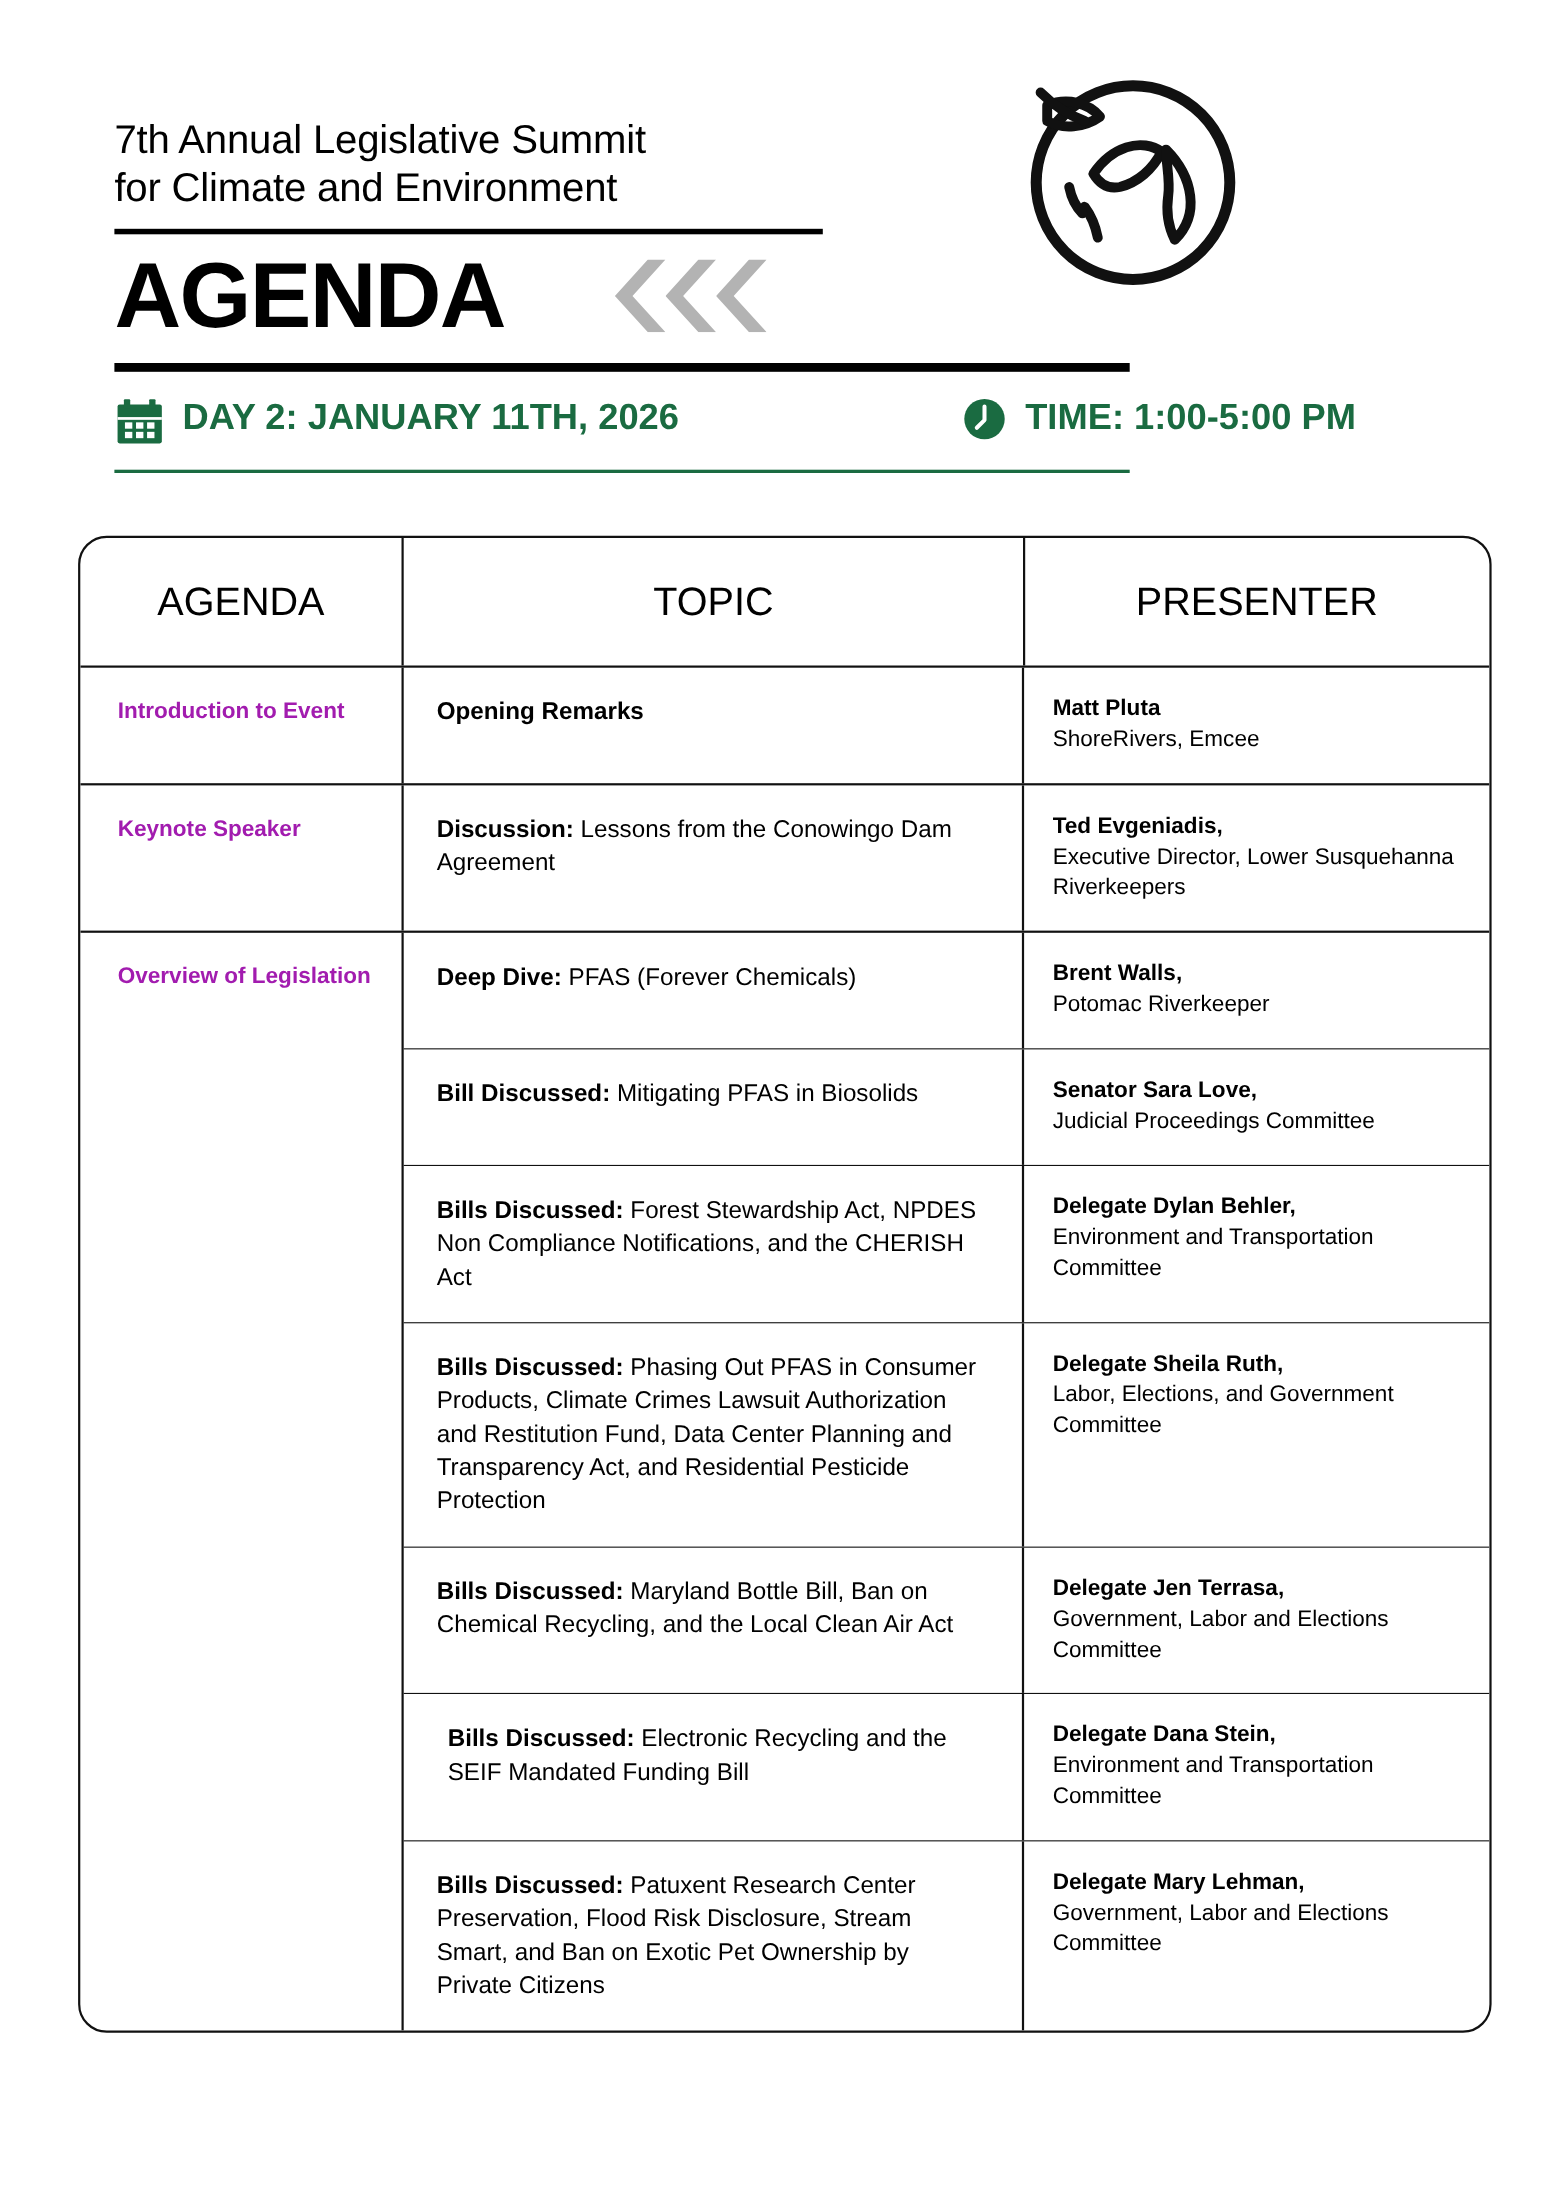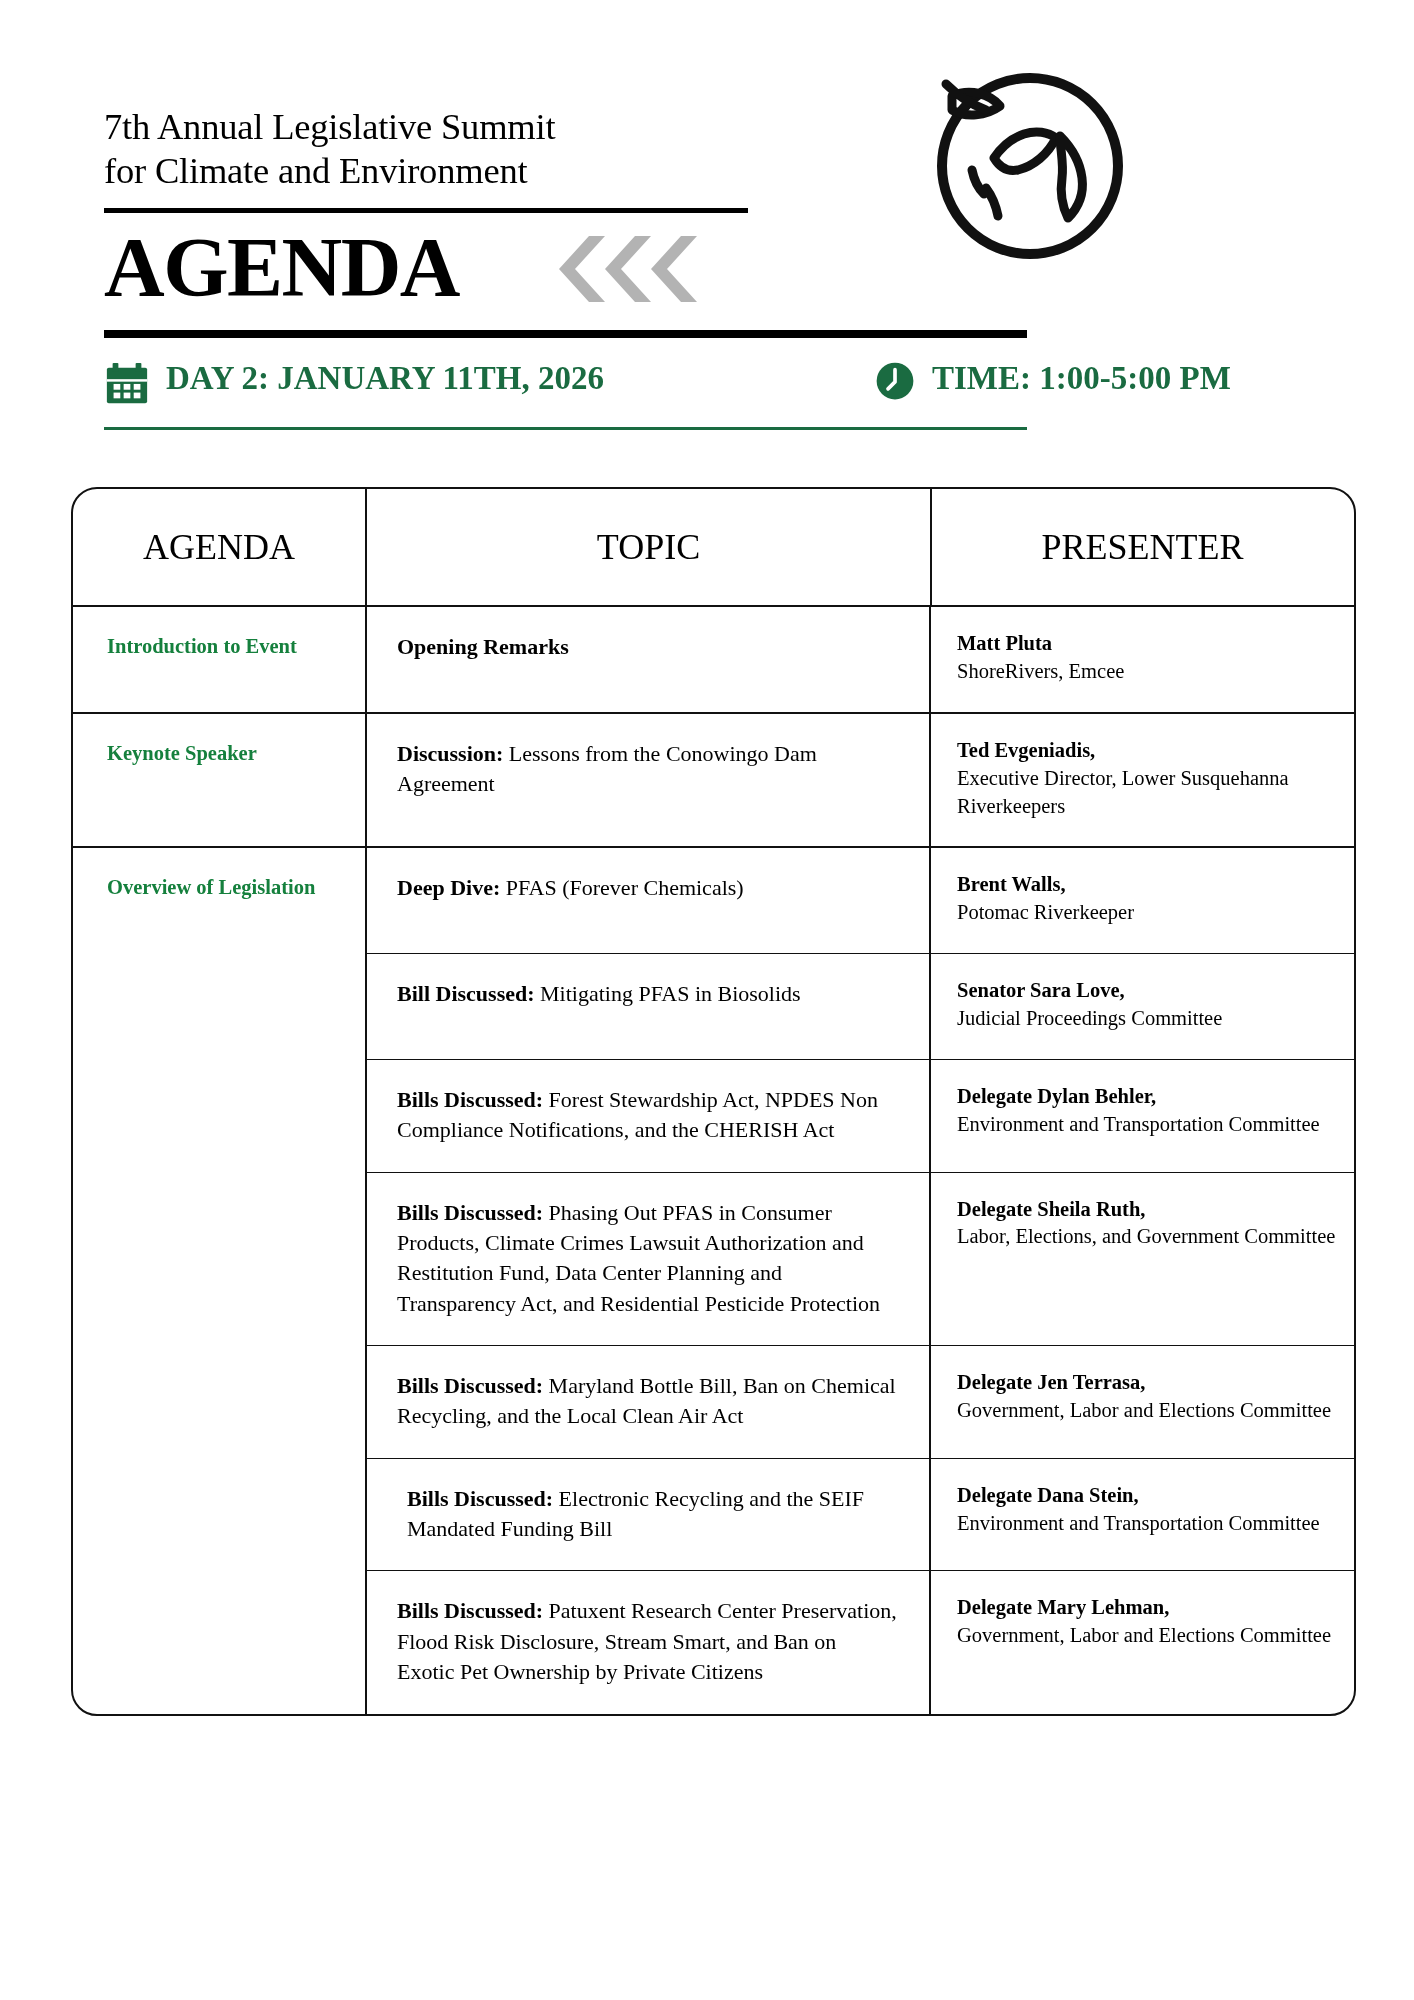--- a/index.html
+++ b/index.html
@@ -16,21 +16,20 @@
     position: relative;
     overflow: hidden;
   }
 
   .page {
     position: absolute;
     left: 0; top: 0;
     width: 1256px;
     height: 2000px;
     background: #fff;
-    font-family: Liberation Serif, serif;
   }
 
   
   .header {
     position: absolute;
     left: 0; top: 0;
     width: 1414px;
     height: 460px;
   }
 
@@ -174,21 +173,21 @@
   }
   .section:last-child { border-bottom: none; justify-content: center; }
 
   .agenda-cell {
     width: 292px;
     flex: 0 0 292px;
     padding: 26px 8px 0 34px;
     font-size: 20.5px;
     font-weight: 700;
     line-height: 1.34;
-    color: #15803d;
+    color: #a21caf;
   }
 
   .section-rows {
     flex: 1 1 auto;
     display: flex;
     flex-direction: column;
     border-left: 2.5px solid #111;
   }
 
   .row {

